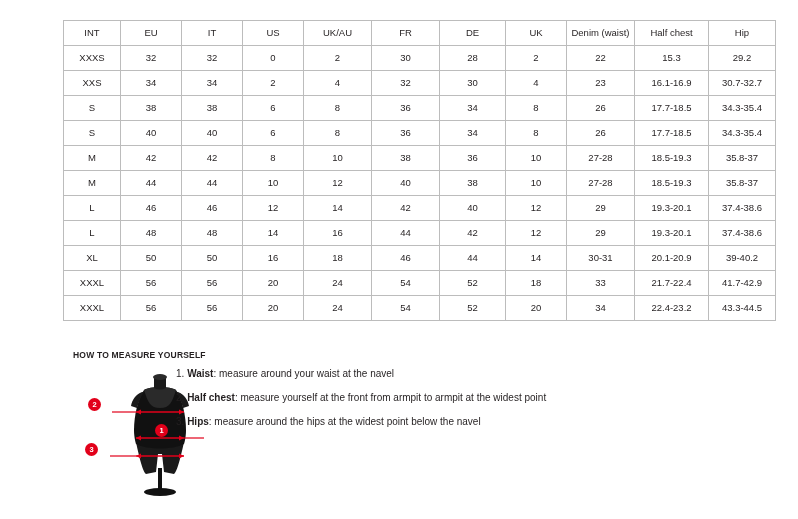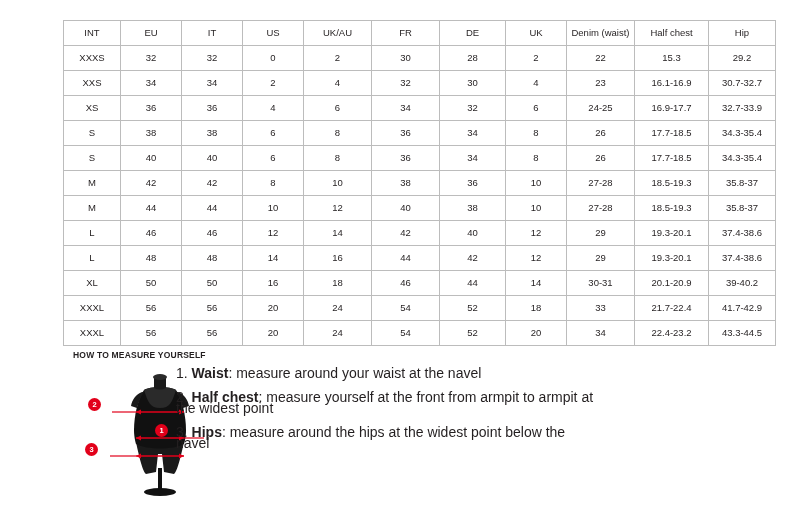--- a/index.html
+++ b/index.html
@@ -74,21 +74,21 @@
     width: 120px;
     height: 130px;
   }
   .steps {
     position: absolute;
     left: 176px;
     top: 368px;
     width: 420px;
   }
   .step {
-    font-size: 14px;
+    font-size: 10px;
     color: #231f20;
     margin-bottom: 13px;
     line-height: 11px;
   }
   .step .num { }
   .step b { font-weight: bold; }
 
   .bullet {
     position: absolute;
     width: 13px;
@@ -160,33 +160,20 @@
         <td>2</td>
         <td>4</td>
         <td>32</td>
         <td>30</td>
         <td>4</td>
         <td>23</td>
         <td>16.1-16.9</td>
         <td>30.7-32.7</td>
       </tr>
       <tr>
-        <td>XS</td>
-        <td>36</td>
-        <td>36</td>
-        <td>4</td>
-        <td>6</td>
-        <td>34</td>
-        <td>32</td>
-        <td>6</td>
-        <td>24-25</td>
-        <td>16.9-17.7</td>
-        <td>32.7-33.9</td>
-      </tr>
-      <tr>
         <td>S</td>
         <td>38</td>
         <td>38</td>
         <td>6</td>
         <td>8</td>
         <td>36</td>
         <td>34</td>
         <td>8</td>
         <td>26</td>
         <td>17.7-18.5</td>

